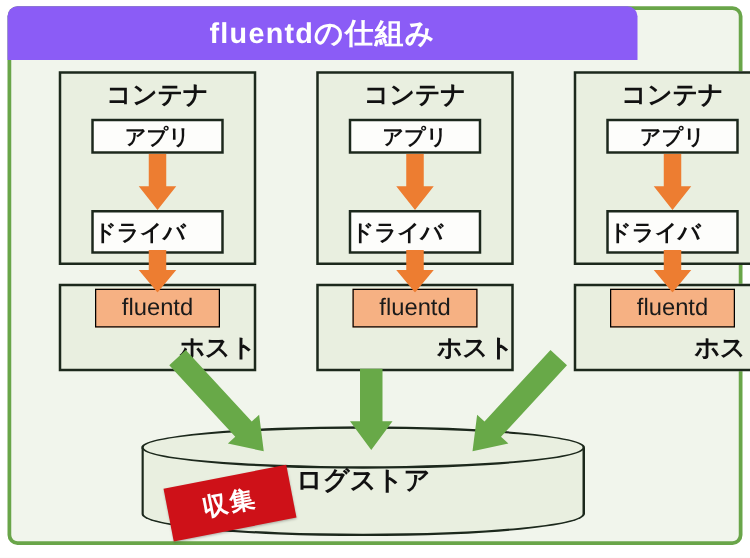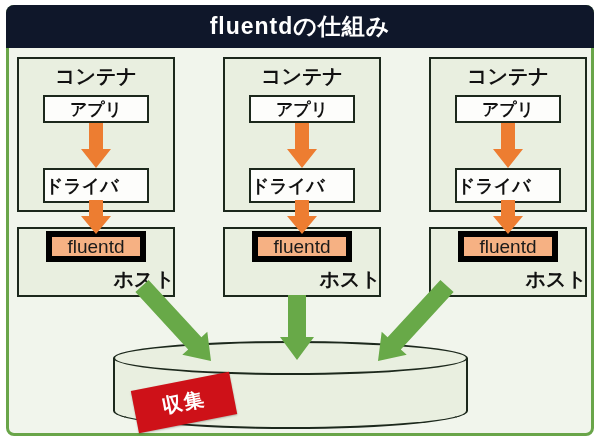--- a/index.html
+++ b/index.html
@@ -3,45 +3,45 @@
 <meta charset="utf-8">
 <style>
   * { margin:0; padding:0; box-sizing:border-box; }
   html,body { background:#ffffff; }
   body { font-family:"Liberation Sans","DejaVu Sans",sans-serif; }
   .page { position:relative; width:600px; height:446px; background:#ffffff; overflow:hidden; }
 
   
   .frame { position:absolute; left:6px; top:5px; width:588px; height:431px;
            border:3px solid #69a549; border-radius:8px; background:#f1f5ec; z-index:0; }
-  .titlebar { position:absolute; left:6px; top:5px; width:588px; height:43px;
-              background:#0f172a; border-radius:8px 8px 0 0; z-index:1;
+  .titlebar { position:absolute; left:6px; top:5px; width:504px; height:43px;
+              background:#8b5cf6; border-radius:8px 8px 0 0; z-index:1;
               display:flex; align-items:center; justify-content:center; }
   .titlebar .title { color:#ffffff; font-size:23px; font-weight:bold; letter-spacing:1px; }
 
   
-  .column { position:absolute; top:57px; width:158px; height:198px; z-index:2; }
+  .column { position:absolute; top:57px; width:158px; height:198px; z-index:2;margin-left:30px; }
   .col-0 { left:17px; } .col-1 { left:223px; } .col-2 { left:429px; }
 
   .container-box { position:absolute; left:0; top:0; width:158px; height:155px;
                    background:#e9efe0; border:2px solid #1c281c; }
   .container-label { position:absolute; left:0; top:5px; width:158px; height:28px;
                      line-height:28px; text-align:center; font-size:20px; font-weight:bold; color:#111; }
   .app-box { position:absolute; left:26px; top:38px; width:106px; height:28px;
              background:#fdfdfb; border:2px solid #1c281c;
              display:flex; align-items:center; justify-content:center;
              font-size:17px; font-weight:bold; color:#111; }
   .driver-box { position:absolute; left:26px; top:111px; width:106px; height:35px;
                 background:#fdfdfb; border:2px solid #1c281c;
                 display:flex; align-items:center; 
                 font-size:18px; font-weight:bold; color:#111; }
   .host-box { position:absolute; left:0; top:170px; width:158px; height:70px;
               background:#e9efe0; border:2px solid #1c281c; }
   .fluentd-box { position:absolute; left:29px; top:174px; width:100px; height:31px;
-                 background:#f6b183; border:6px solid #000000;
+                 background:#f6b183; border:1px solid #000000;
                  display:flex; align-items:center; justify-content:center;
                  font-size:19px; color:#1a1a1a; z-index:2; }
   .host-label { position:absolute; left:0; top:208px; width:158px; height:28px;
                 line-height:28px; text-align:right; font-size:20px; font-weight:bold; color:#111; }
 
   .orange-arrow { position:absolute; left:59px; z-index:3; }
   .orange-arrow.a1 { top:66px; }
   .orange-arrow.a2 { top:143px; }
   .orange-arrow polygon { fill:#ed7d31; }
 
@@ -139,20 +139,21 @@
       </div>
     <svg class="orange-arrow a2" width="40" height="34" viewBox="0 0 40 34">
         <polygon points="13,0 13,16 5,16 20,34 35,16 27,16 27,0"></polygon>
       </svg>
     <div class="host-label">ホスト</div>
   </div>
 
   <div class="cylinder">
     <div class="cyl-body"></div>
     <div class="cyl-top"></div>
+    <div class="logstore-label">ログストア</div>
   </div>
 
   <svg class="green-arrows" width="600" height="446" viewBox="0 0 600 446">
     <polygon points="135.4,292.1 188.2,349.4 182.3,354.8 211,361 207.3,331.8 201.4,337.2 148.6,279.9"></polygon>
     <polygon points="288,295 288,337 280,337 297,360 314,337 306,337 306,295"></polygon>
     <polygon points="453.6,292.1 400.8,349.4 406.7,354.8 378,361 381.7,331.8 387.6,337.2 440.4,279.9"></polygon>
   </svg>
 
   <div class="badge">
     <span>収集</span>

